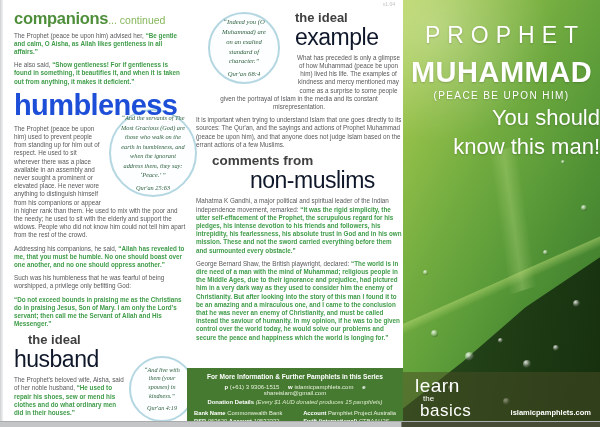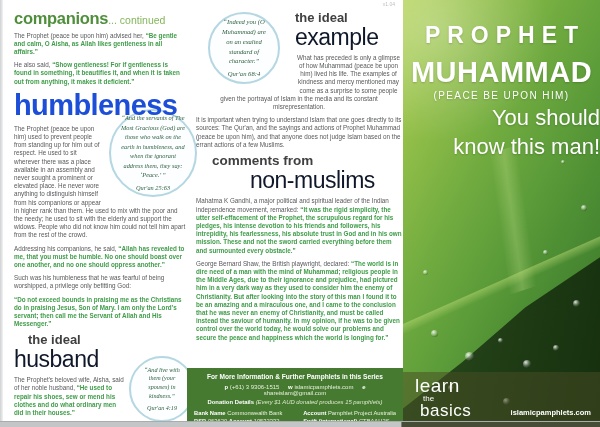--- a/index.html
+++ b/index.html
@@ -73,21 +73,21 @@
     background:linear-gradient(100deg,#2c4f1f 0%,#1f3c15 55%,#16300e 100%);
     clip-path:polygon(100% 22%, 100% 100%, 0 100%, 0 94%, 30% 72%, 62% 46%); }
   .leaf-edge { position:absolute; left:0; bottom:86px; width:220px; height:10px;
     background:linear-gradient(to bottom, rgba(190,220,120,0.5), rgba(190,220,120,0));
     transform:rotate(-24deg); transform-origin:left bottom; }
   .drop { position:absolute; border-radius:50%;
     background:radial-gradient(circle at 35% 30%, rgba(255,255,255,0.85), rgba(255,255,255,0.25) 45%, rgba(15,35,8,0.35) 78%, rgba(255,255,255,0.18) 100%); }
 
   .panel-title { position:absolute; top:24px; left:0; width:100%; text-align:center; color:#fff;
     text-shadow:0 1px 2px rgba(0,0,0,0.18); }
-  .pt1 { font-size:23px; letter-spacing:7px; text-indent:7px; line-height:1; font-weight:bold; }
+  .pt1 { font-size:23px; letter-spacing:7px; text-indent:7px; line-height:1; font-weight:normal; }
   .pt2 { font-size:29px; font-weight:bold; letter-spacing:0.5px; line-height:1.05; margin-top:10px; }
   .pt3 { font-size:10px; letter-spacing:1.4px; margin-top:3px; }
   .tagline { position:absolute; top:104px; left:0; width:100%; text-align:right; color:#fff;
     font-size:22px; line-height:1.3; text-shadow:0 1px 2px rgba(0,0,0,0.18); }
   .tagline span { display:block; }
 
   .band { position:absolute; left:0; right:0; top:372px; height:58px;
     background:rgba(73,77,36,0.52); }
   .band .learn  { font-size:19px; color:#fff; line-height:1; margin:4px 0 0 12px; letter-spacing:0.5px; }
   .band .the    { font-size:8px;  color:#fff; line-height:1; margin:0 0 0 20px; }

